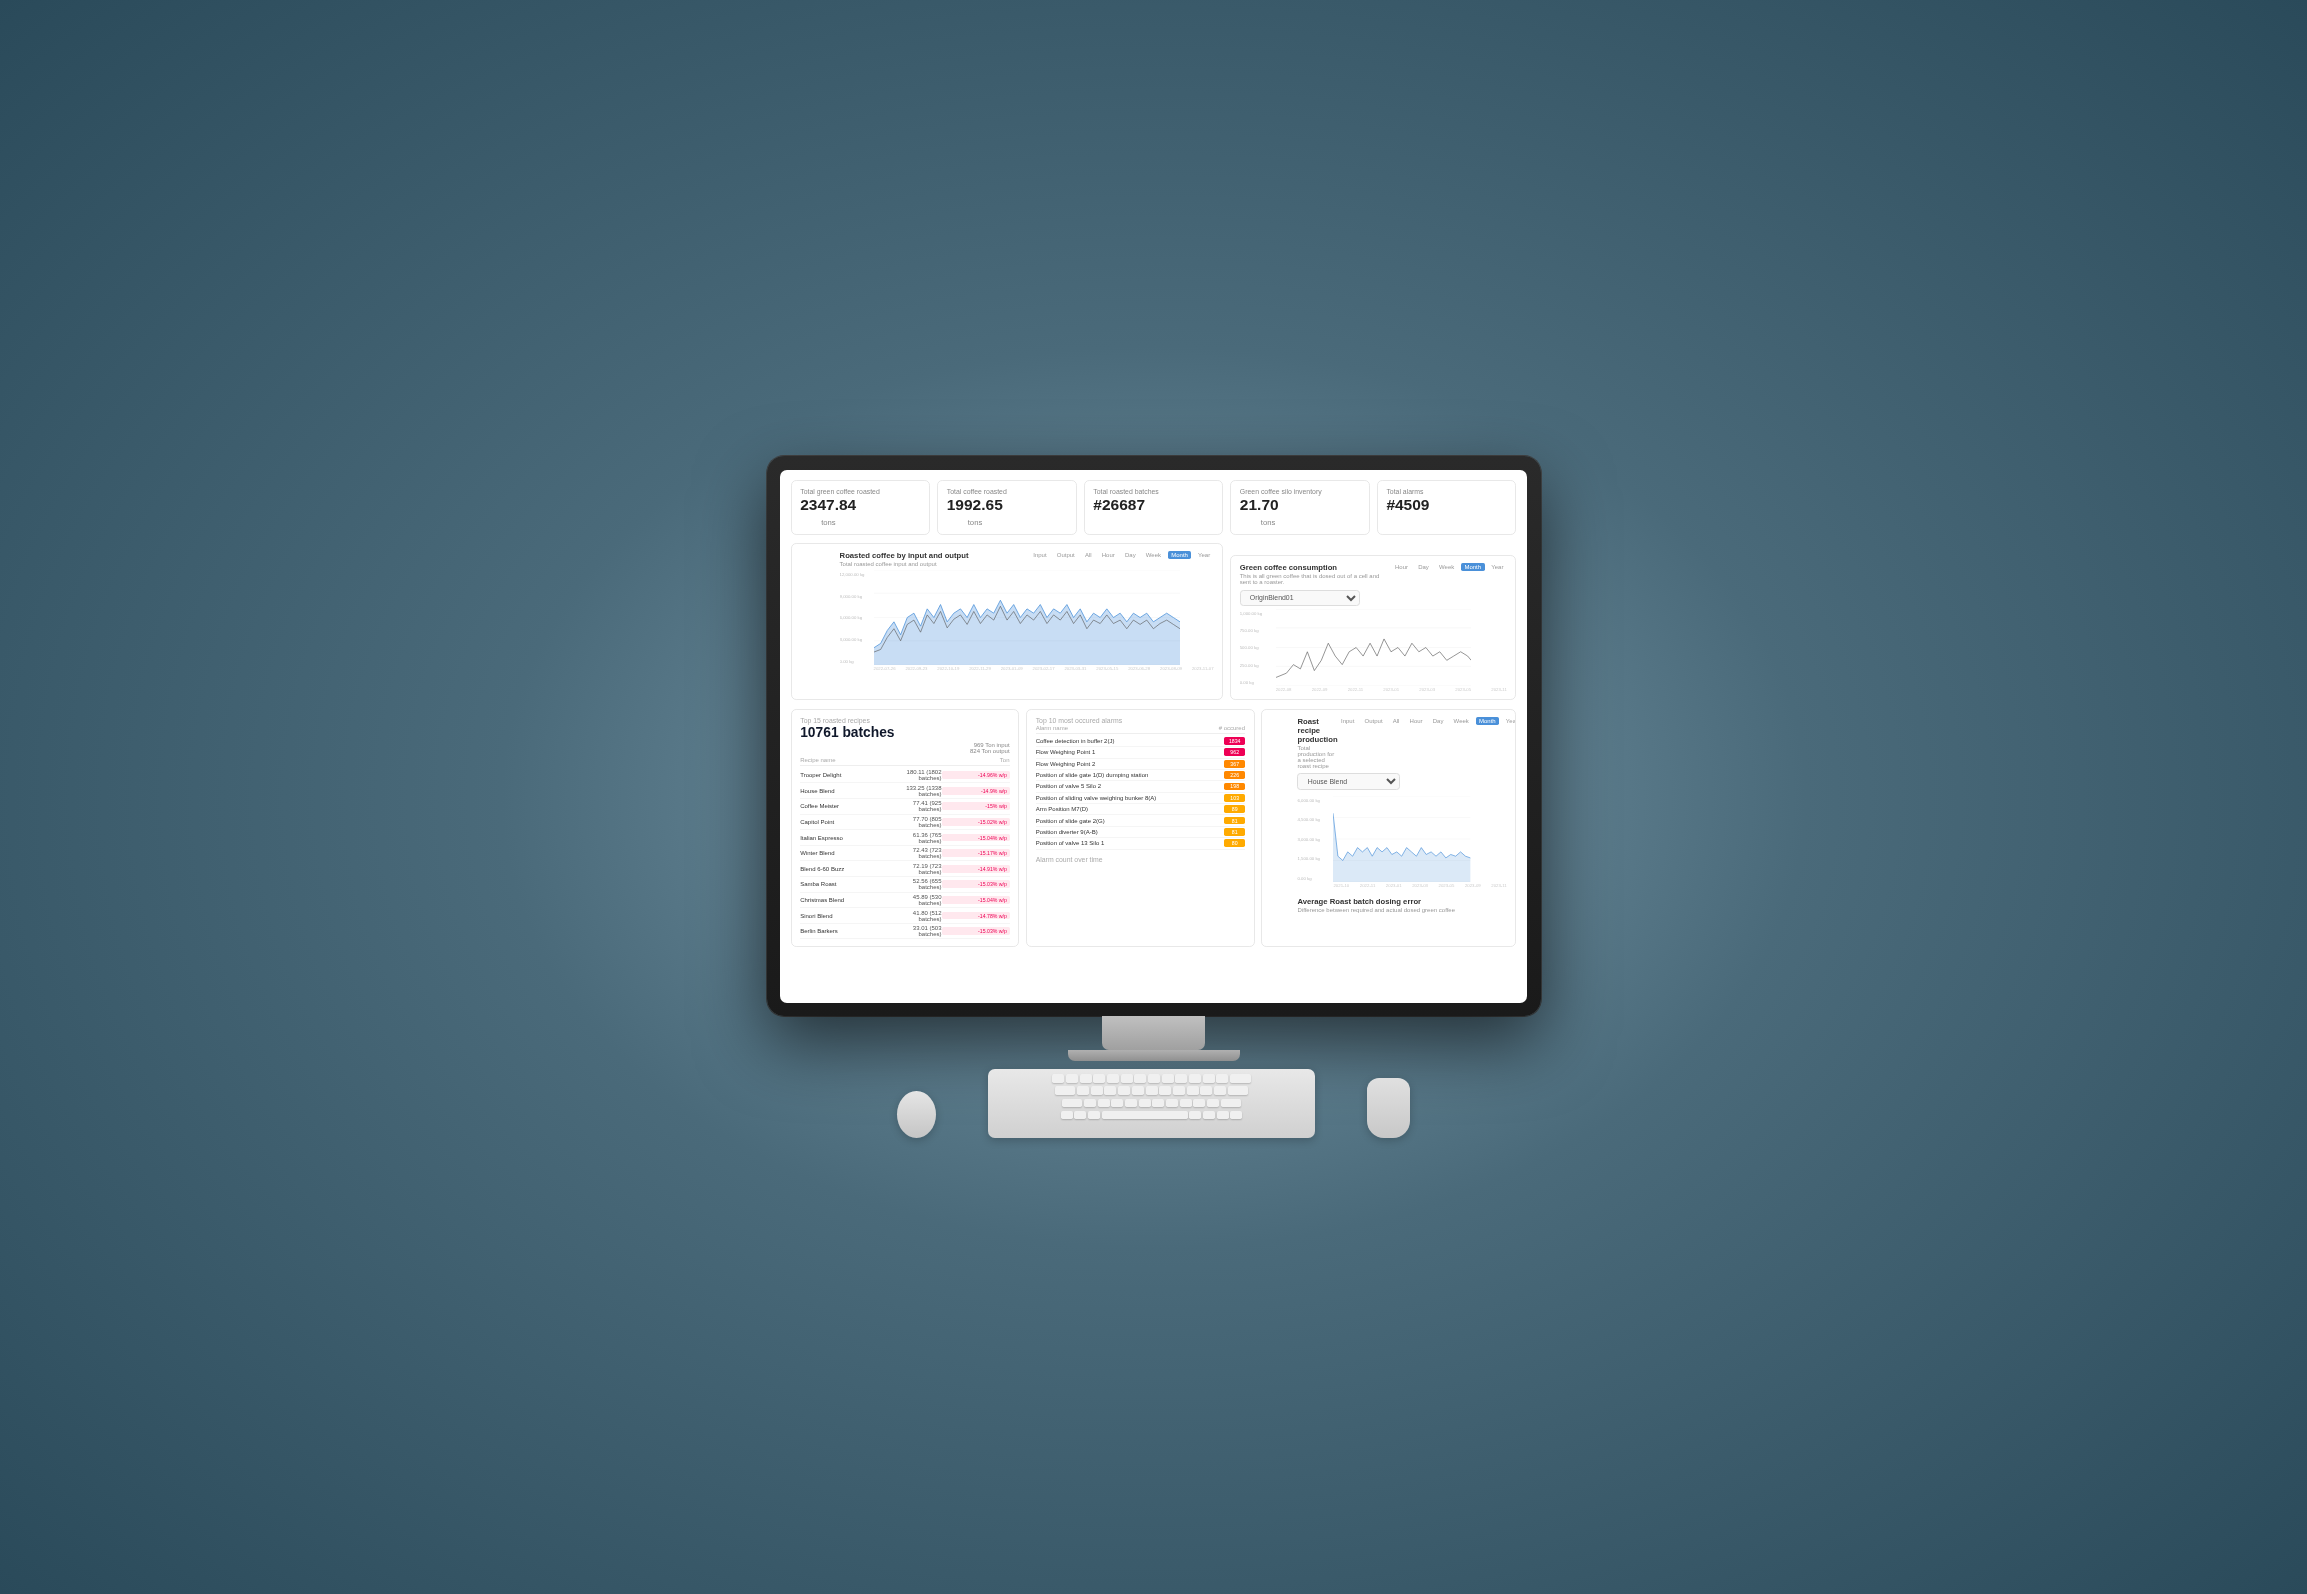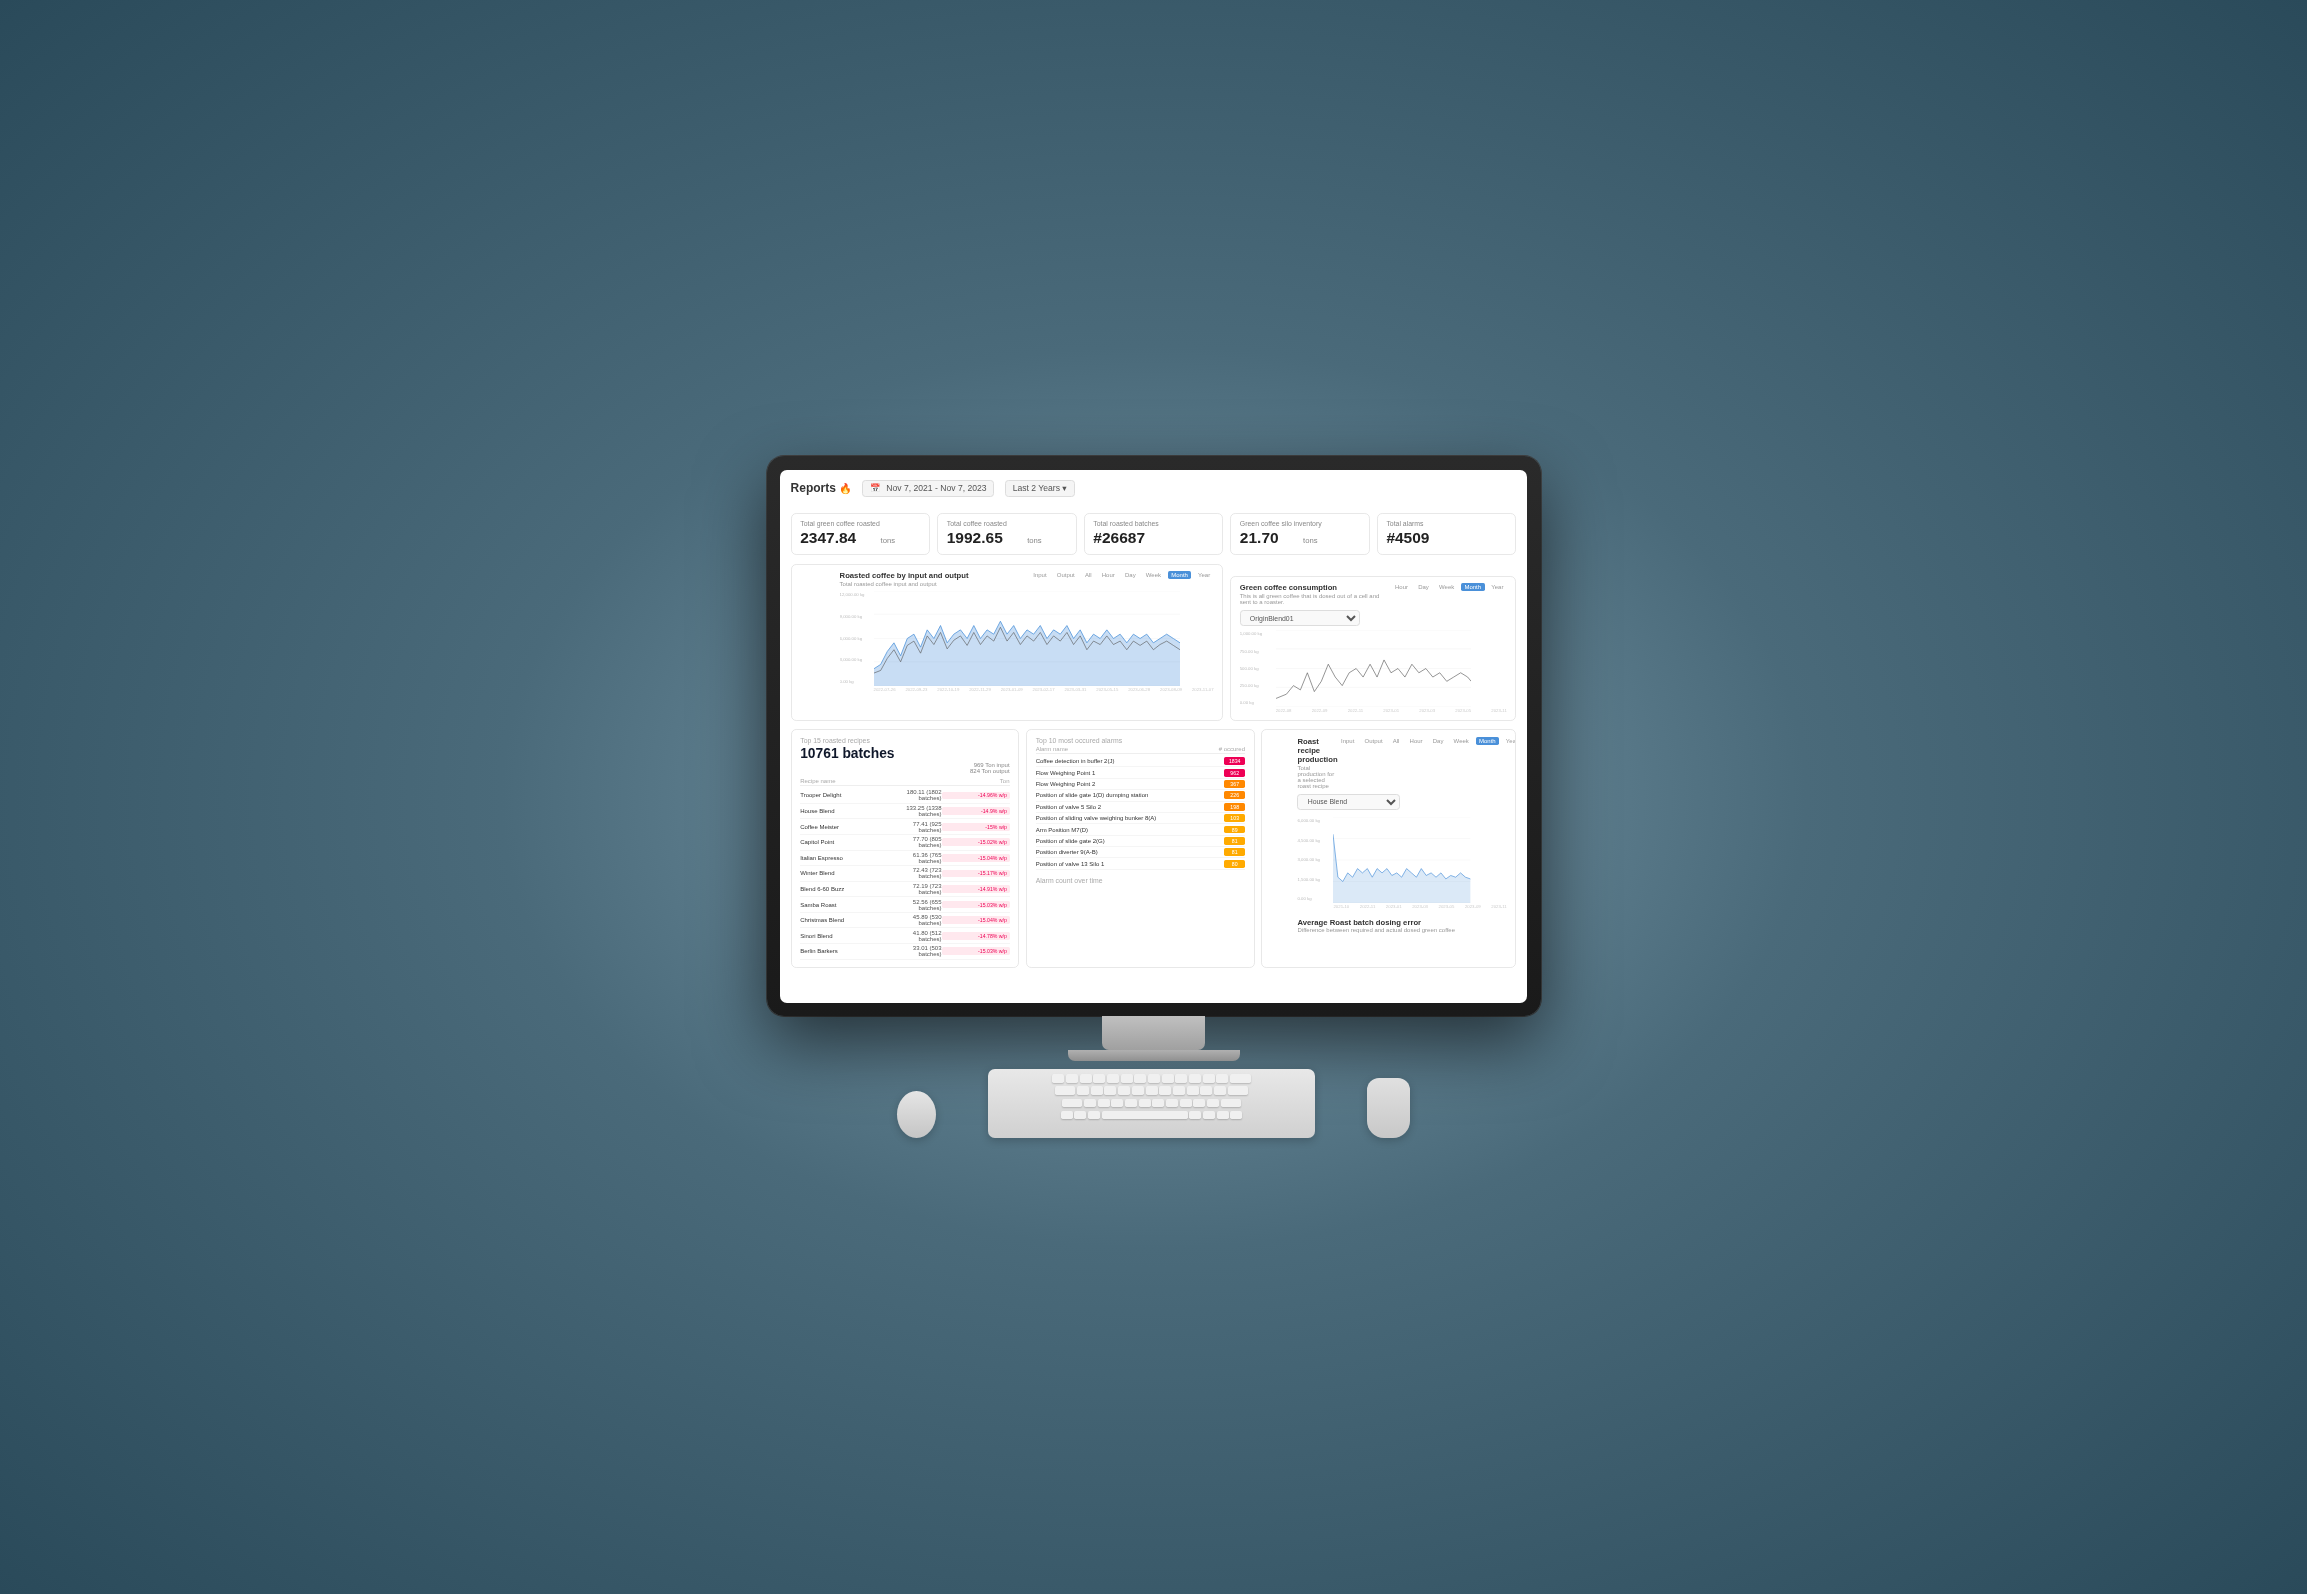--- a/index.html
+++ b/index.html
@@ -114,20 +114,21 @@
       margin-bottom: 1.7px;
     }
 
     .kpi-value {
       font-size: 15.5px;
       font-weight: 700;
       color: #222;
       display: flex;
       align-items: baseline;
       gap: 3.4px;
+      flex-direction: column;
     }
 
     .kpi-unit {
       font-size: 7.7px;
       font-weight: 400;
       color: #888;
       padding-left: 21px;
     }
 
     
@@ -402,34 +403,20 @@
     }
   </style>
 </head>
 <body>
 
 <div class="monitor-wrapper">
   <div class="monitor-frame">
     <div class="screen">
       <div class="app">
 
-        <div class="app-header">
-          <div class="app-title">
-            <span>Reports</span>
-            <span style="font-size:10.3px;">🔥</span>
-          </div>
-          <div class="date-filter">
-            <span>📅</span>
-            <span>Nov 7, 2021 - Nov 7, 2023</span>
-          </div>
-          <div class="range-select">
-            <span>Last 2 Years</span>
-            <span> ▾</span>
-          </div>
-        </div>
 
         <div class="kpi-row">
           <div class="kpi-card">
             <div class="kpi-label">Total green coffee roasted</div>
             <div class="kpi-value">
               <span>2347.84</span>
               <span class="kpi-unit">tons</span>
             </div>
           </div>
           <div class="kpi-card">

